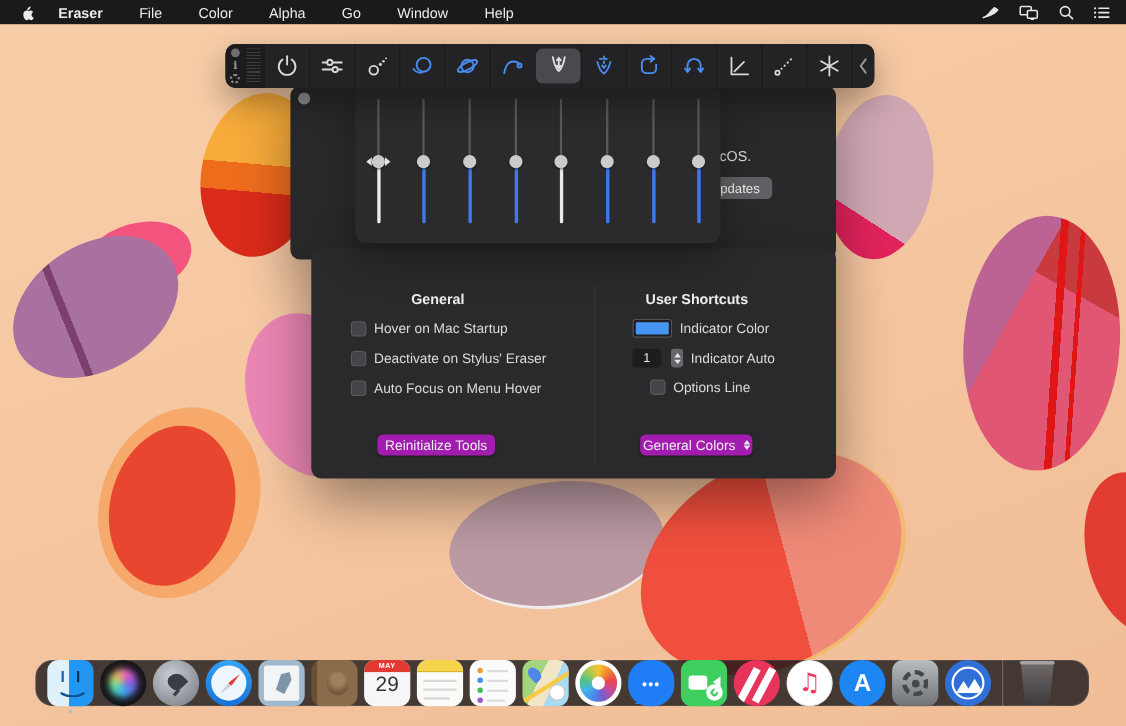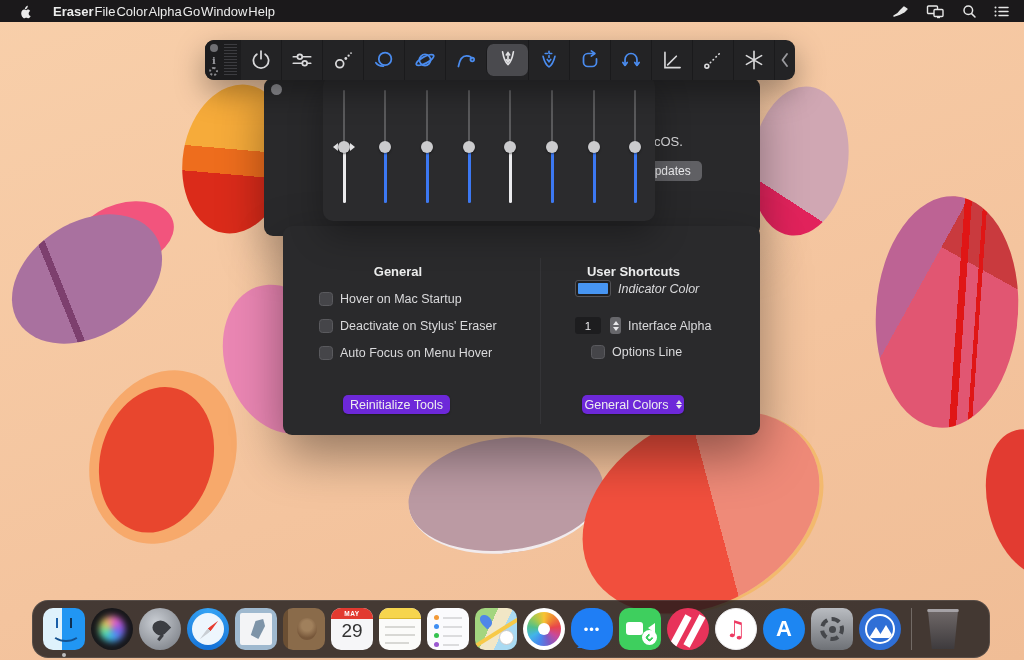--- a/index.html
+++ b/index.html
@@ -8,21 +8,21 @@
        -webkit-font-smoothing:antialiased;background:#f5c7a2;}
 
   
   #wallpaper{position:absolute;inset:0;background:linear-gradient(160deg,#f8cfaa 0%,#f4c49e 60%,#f0bd96 100%);z-index:0;}
   .shape{position:absolute;border-radius:50%;}
 
   
   #menubar{position:absolute;left:0;top:0;width:1024px;height:22px;background:#1b191b;z-index:60;
            display:flex;align-items:center;color:#ececec;font-size:13px;}
   #menubar .apple{margin-left:18px;display:flex;align-items:center;}
-  #menubar .mitem{margin-left:1px;}
+  #menubar .mitem{margin-left:33px;}
   #menubar .mitem.app{font-weight:bold;margin-left:21px;}
   #menubar .spacer{flex:1;}
   #menubar .sticon{margin-right:17px;display:flex;align-items:center;color:#e6e6e6;}
 
   
   #toolbar{position:absolute;left:205px;top:40px;width:590px;height:40px;background:#232325;border-radius:9px;
            z-index:40;display:flex;box-shadow:0 12px 30px rgba(0,0,0,.35);}
   #toolbar .handle{width:36px;height:40px;background:#1c1c1e;border-radius:9px 0 0 9px;position:relative;}
   #toolbar .handle .dot{position:absolute;left:5px;top:4px;width:8px;height:8px;border-radius:50%;background:#6f6f73;}
   #toolbar .handle .info{position:absolute;left:7px;top:15px;color:#9a9a9e;font-size:10px;font-weight:bold;font-family:"DejaVu Serif",serif;}
@@ -68,29 +68,29 @@
   .cbox{width:14px;height:14px;background:#454549;border:1px solid #5a5a5e;border-radius:3.5px;box-sizing:border-box;}
   .well{width:36px;height:17px;background:#1f1f21;border:1px solid #525256;border-radius:3px;box-sizing:border-box;padding:2px;}
   .well .fillc{width:100%;height:100%;border-radius:1px;}
   .numfield{width:26px;height:17px;background:#1d1d1f;border-radius:3px;color:#eaeaec;font-size:11.5px;
             display:flex;align-items:center;justify-content:center;}
   .stepper{width:11px;height:17px;background:#67676b;border-radius:3px;margin-left:2px;display:flex;flex-direction:column;
            align-items:center;justify-content:center;gap:2px;}
   .stepper i{border:3px solid transparent;display:block;width:0;height:0;}
   .stepper .up{border-bottom:4px solid #e8e8ea;margin-top:-2px;}
   .stepper .dn{border-top:4px solid #e8e8ea;margin-bottom:-2px;}
-  .btn{position:absolute;background:#6d28d9;border-radius:5px;color:#ededef;display:flex;align-items:center;justify-content:center;
+  .btn{position:absolute;background:#a21caf;border-radius:5px;color:#ededef;display:flex;align-items:center;justify-content:center;
        font-size:12.5px;height:19px;box-shadow:0 1px 2px rgba(0,0,0,.3);}
   #syscolors .chevs{display:flex;flex-direction:column;margin-left:7px;gap:1px;}
   #syscolors .chevs i{border:3px solid transparent;display:block;width:0;height:0;}
   #syscolors .chevs .up{border-bottom:4px solid #e8e8ea;}
   #syscolors .chevs .dn{border-top:4px solid #e8e8ea;}
 
   
-  #dock{position:absolute;left:32px;top:600px;width:958px;height:58px;background:rgba(24,23,25,.8);
+  #dock{position:absolute;left:32px;top:600px;width:958px;height:42px;background:rgba(24,23,25,.8);
         border:1px solid rgba(255,255,255,.1);border-radius:16px;z-index:50;
         display:flex;align-items:center;padding:0 9px;gap:4px;box-sizing:border-box;}
   .dk{width:44px;height:44px;position:relative;flex:0 0 auto;}
   .dk .rr{position:absolute;inset:1px;border-radius:10px;}
   .dk .cc{position:absolute;inset:1px;border-radius:50%;}
   .runningdot{position:absolute;left:50%;transform:translateX(-50%);bottom:-6px;width:4px;height:4px;border-radius:50%;background:#bdbdbf;}
   #dock .ddiv{width:1px;height:42px;background:rgba(255,255,255,.25);margin:0 5px;flex:0 0 auto;}
   .tri{width:0;height:0;display:block;}
 </style>
 </head>
@@ -129,33 +129,33 @@
   </div>
   <div class="cbrow" style="left:36px;top:93px;">
     <div class="cbox"></div>
     <span>Deactivate on Stylus' Eraser</span>
   </div>
   <div class="cbrow" style="left:36px;top:120px;">
     <div class="cbox"></div>
     <span>Auto Focus on Menu Hover</span>
   </div>
 
-  <div class="cbrow" style="left:292px;top:54px;font-style:italic;">
+  <div class="cbrow" style="left:292px;top:64px;">
     <div class="well">
         <div class="fillc" id="colorfill" style="background: rgb(71, 149, 242);"></div>
       </div>
     <span>Indicator Color</span>
   </div>
   <div class="cbrow" style="left:292px;top:91px;">
     <div class="numfield">1</div>
     <div class="stepper">
         <i class="up"></i>
         <i class="dn"></i>
       </div>
-    <span>Interface Alpha</span>
+    <span>Indicator Auto</span>
   </div>
   <div class="cbrow" style="left:308px;top:119px;">
     <div class="cbox"></div>
     <span>Options Line</span>
   </div>
 
   <div class="btn" style="left:60px;top:169px;width:107px;">Reinitialize Tools</div>
   <div class="btn" id="syscolors" style="left:299px;top:169px;width:102px;">
     <span>General Colors</span>
     <span class="chevs">

